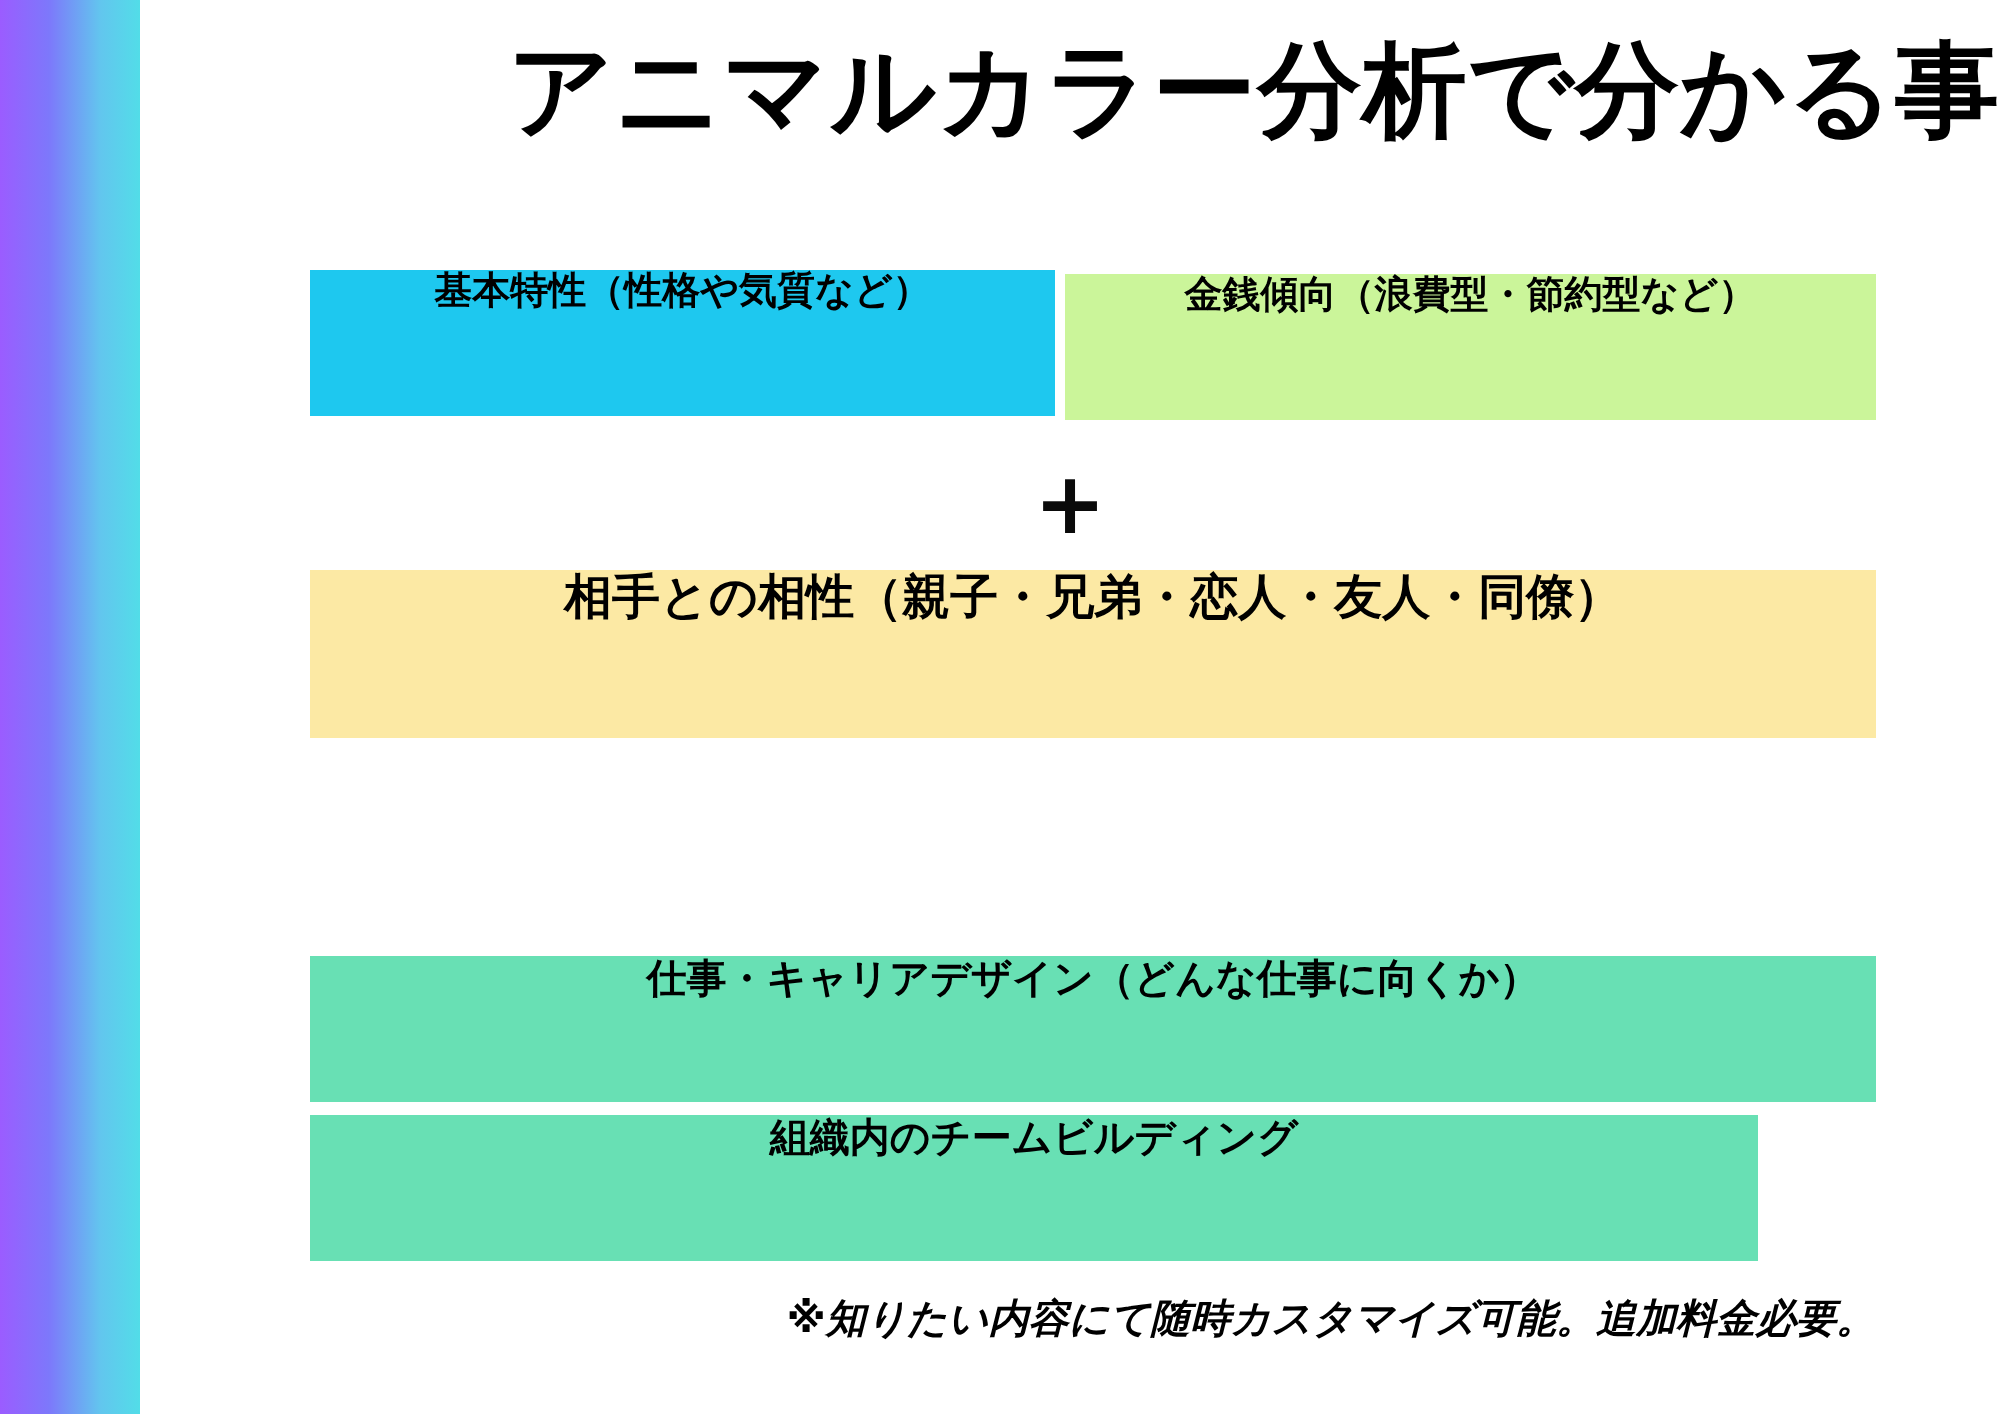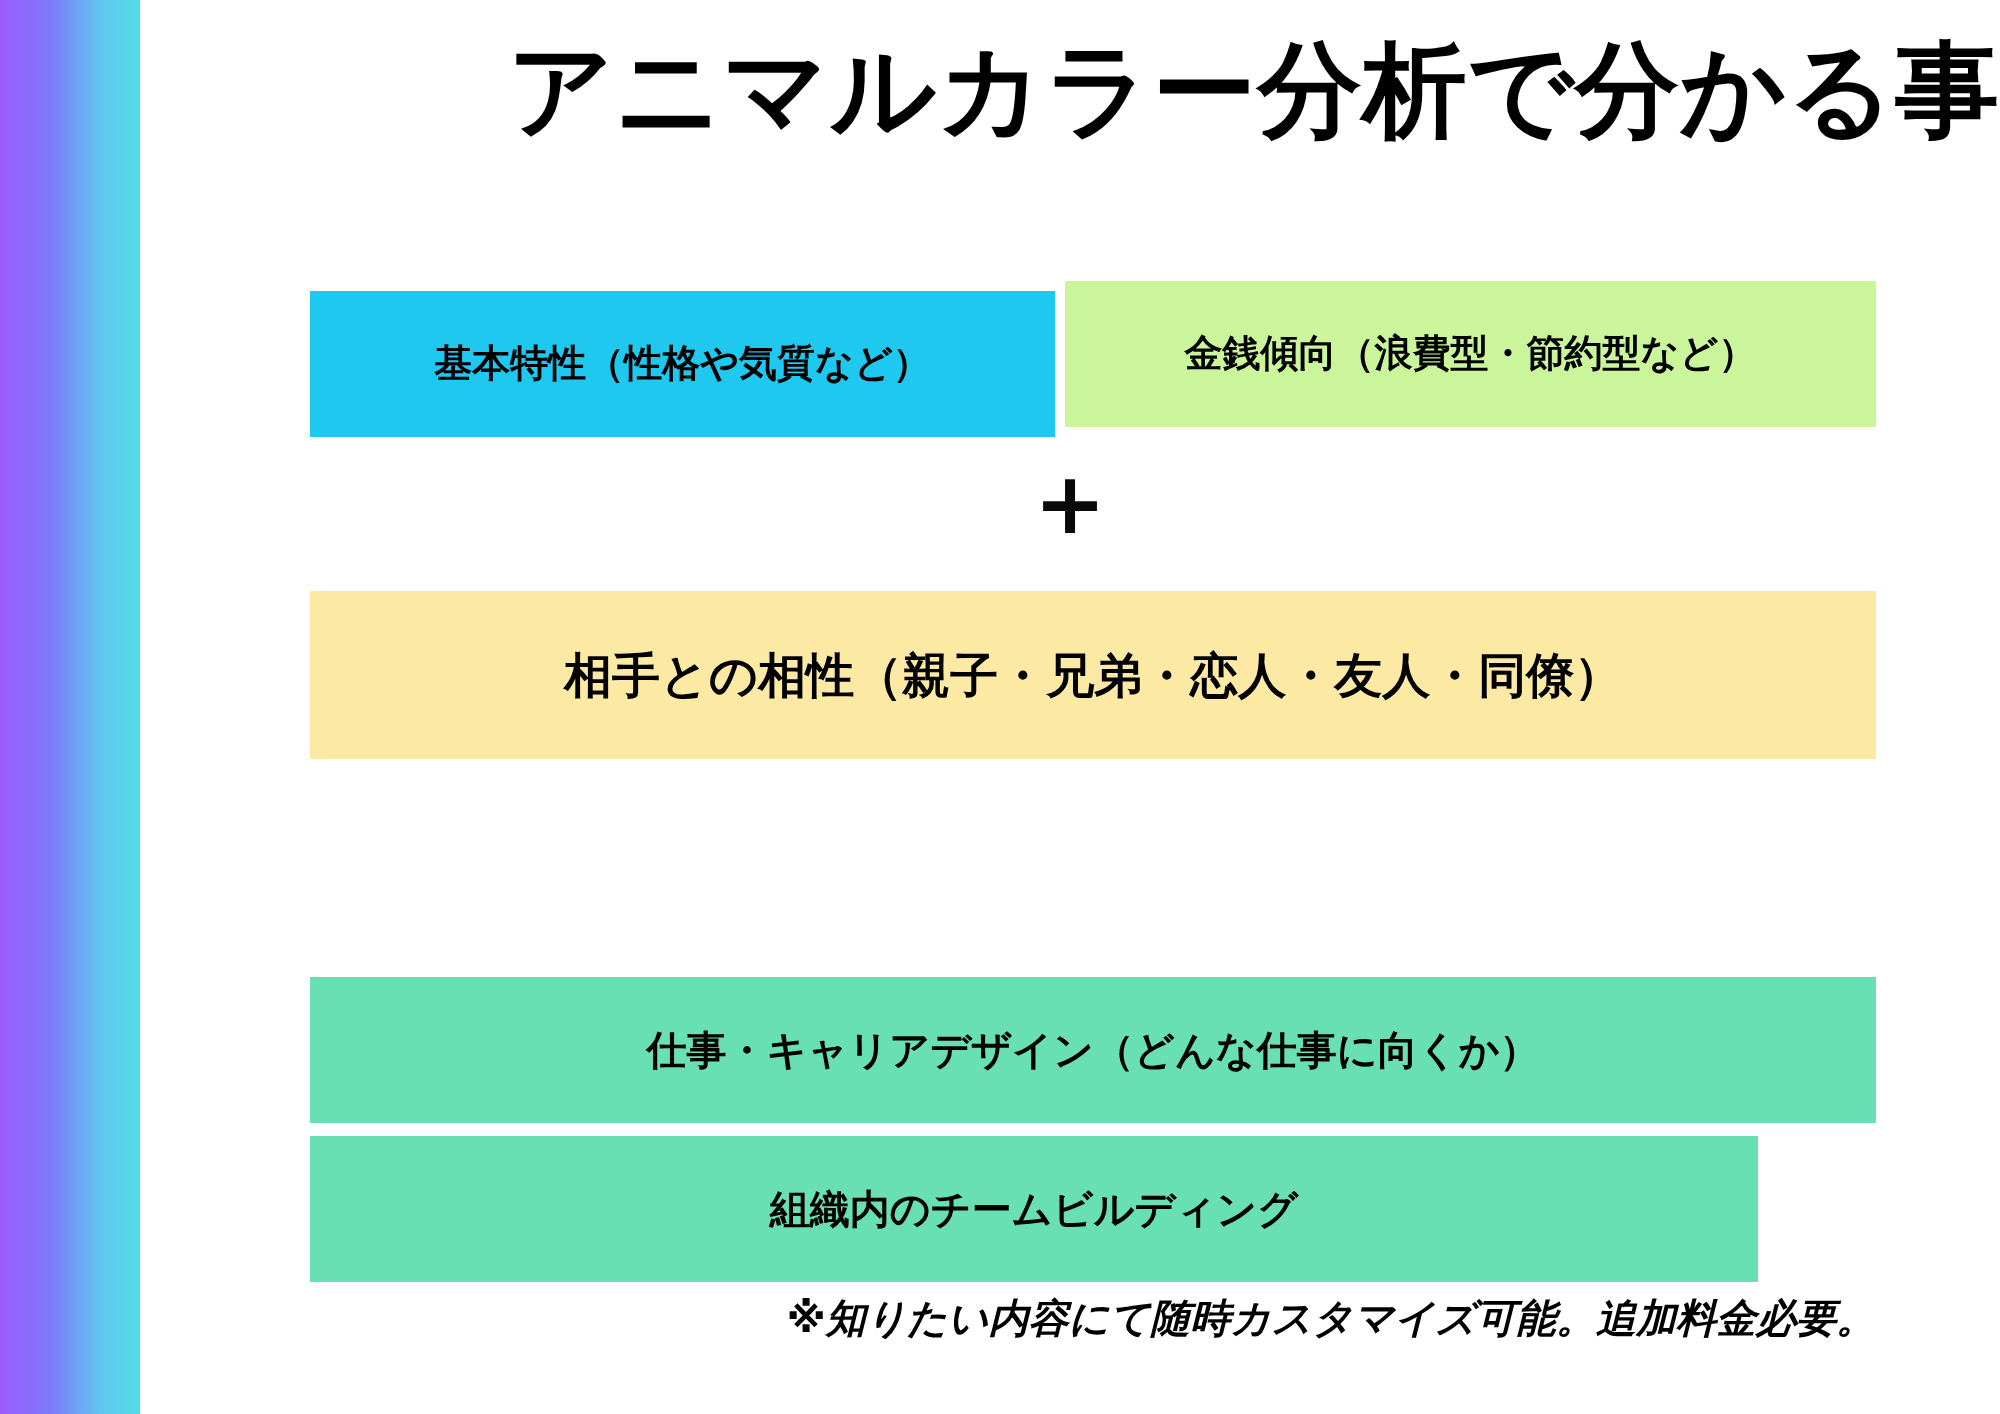--- a/index.html
+++ b/index.html
@@ -46,45 +46,43 @@
     font-weight: 700;
     letter-spacing: 0.01em;
     color: #000000;
     white-space: nowrap;
   }
 
   
   .bar {
     position: absolute;
     display: flex;
-    align-items: center;
     justify-content: center;
     color: #000000;
     font-weight: 700;
     white-space: nowrap;
-    margin-top: 21px;
   }
   .bar .bar-label {
     display: block;
     text-align: center;
     line-height: 1.1;
   }
 
   
   #bar-basic-traits {
     left: 170px;
     top: 270px;
     width: 745px;
     height: 146px;
     background: #1ec8ef;
     font-size: 38px;
   }
   #bar-money-tendency {
     left: 925px;
-    top: 260px;
+    top: 274px;
     width: 811px;
     height: 146px;
     background: #cbf59a;
     font-size: 38px;
   }
 
   
   #plus-sign {
     position: absolute;
     left: 0;

